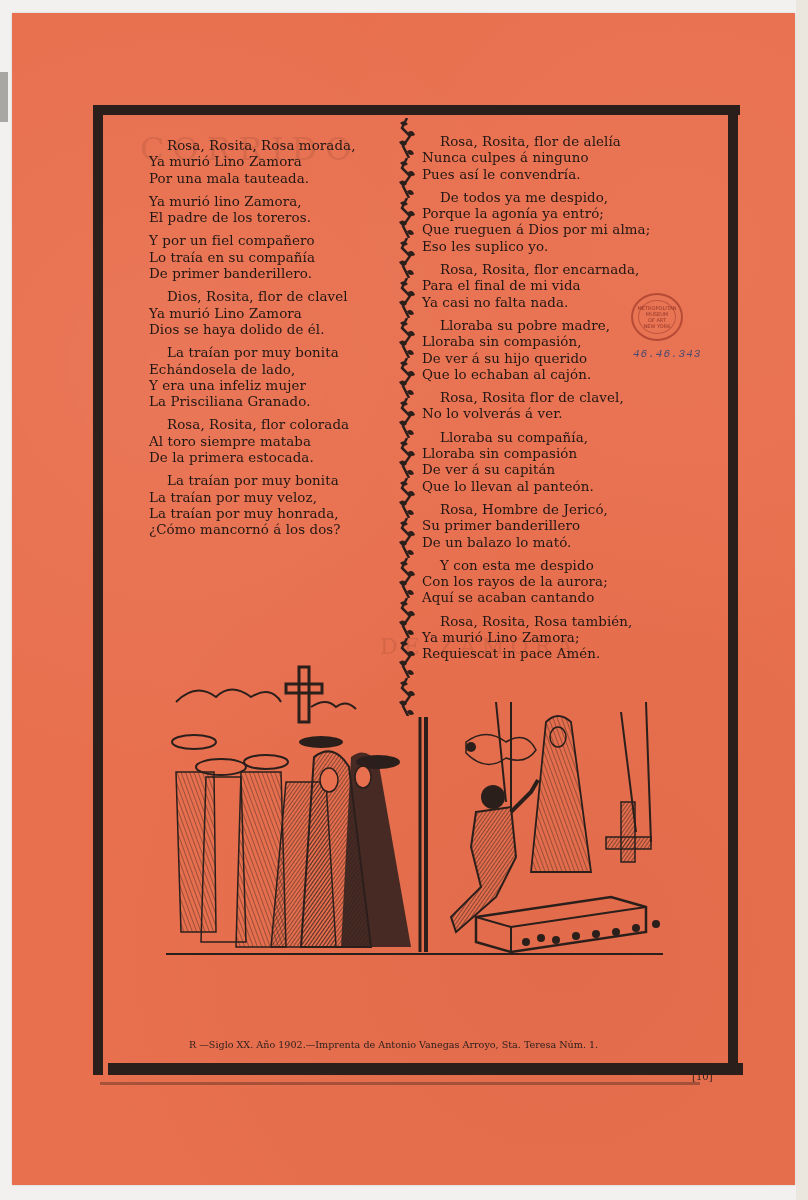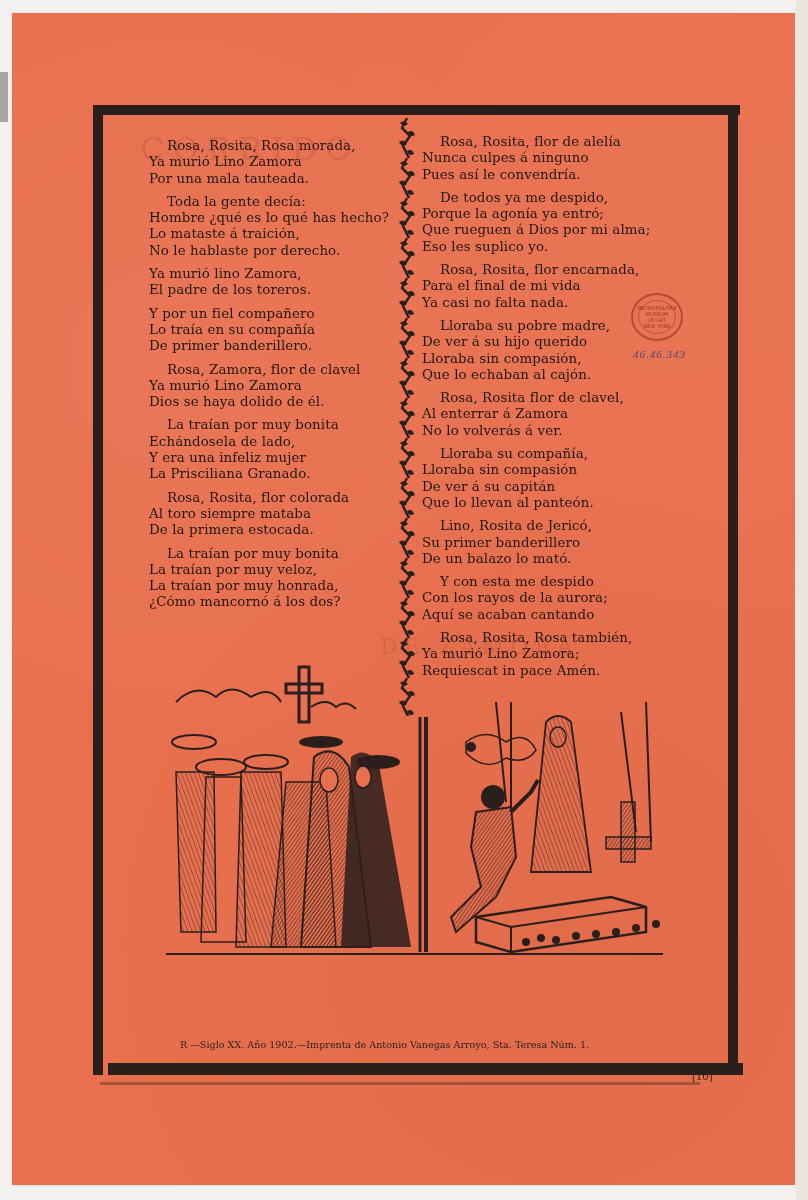--- a/index.html
+++ b/index.html
@@ -54,25 +54,25 @@
     border: 2px solid rgba(140,40,30,0.55); border-radius: 50%;
     display: flex; align-items: center; justify-content: center; flex-direction: column;
     font-family: "DejaVu Sans", sans-serif; font-size: 5px; color: rgba(120,35,25,0.75);
     text-align: center; line-height: 6px;
   }
   .stamp-inner {
     width: 36px; height: 32px; border: 1px solid rgba(140,40,30,0.4); border-radius: 50%;
     display: flex; align-items: center; justify-content: center; flex-direction: column;
   }
   .accession {
-    position: absolute; left: 633px; top: 348px; font-family: Liberation Serif, serif;
+    position: absolute; left: 633px; top: 348px; font-family: Liberation Mono, monospace;
     font-size: 11px; color: #4d4a6e; letter-spacing: 1px; font-style: italic;
   }
   .imprint {
-    position: absolute; left: 180px; top: 1039px; font-size: 9.6px; color: #2b1f1c;
+    position: absolute; left: 189px; top: 1039px; font-size: 9.6px; color: #2b1f1c;
     white-space: nowrap;
   }
   .folio {
     position: absolute; left: 692px; top: 1039px; font-size: 10px; color: #2b1f1c; margin-top: 32px;
   }
   .ghost {
     position: absolute; font-size: 12px; color: rgba(60,20,10,0.10); white-space: nowrap;
   }
 </style>
 </head>
@@ -105,36 +105,30 @@
   <rect x="0" y="0" width="18" height="598" fill="url(#vinepat)"></rect>
 </svg>
 
 <div class="col col-left">
   <div class="stanza">
     <span class="line first">Rosa, Rosita, Rosa morada,</span>
     <span class="line">Ya murió Lino Zamora</span>
     <span class="line">Por una mala tauteada.</span>
   </div>
   <div class="stanza">
-    <span class="line first">Toda la gente decía:</span>
-    <span class="line">Hombre ¿qué es lo qué has hecho?</span>
-    <span class="line">Lo mataste á traición,</span>
-    <span class="line">No le hablaste por derecho.</span>
-  </div>
-  <div class="stanza">
     <span class="line">Ya murió lino Zamora,</span>
     <span class="line">El padre de los toreros.</span>
   </div>
   <div class="stanza">
     <span class="line">Y por un fiel compañero</span>
     <span class="line">Lo traía en su compañía</span>
     <span class="line">De primer banderillero.</span>
   </div>
   <div class="stanza">
-    <span class="line first">Rosa, Zamora, flor de clavel</span>
+    <span class="line first">Dios, Rosita, flor de clavel</span>
     <span class="line">Ya murió Lino Zamora</span>
     <span class="line">Dios se haya dolido de él.</span>
   </div>
   <div class="stanza">
     <span class="line first">La traían por muy bonita</span>
     <span class="line">Echándosela de lado,</span>
     <span class="line">Y era una infeliz mujer</span>
     <span class="line">La Prisciliana Granado.</span>
   </div>
   <div class="stanza">
@@ -162,37 +156,36 @@
     <span class="line">Que rueguen á Dios por mi alma;</span>
     <span class="line">Eso les suplico yo.</span>
   </div>
   <div class="stanza">
     <span class="line first">Rosa, Rosita, flor encarnada,</span>
     <span class="line">Para el final de mi vida</span>
     <span class="line">Ya casi no falta nada.</span>
   </div>
   <div class="stanza">
     <span class="line first">Lloraba su pobre madre,</span>
+    <span class="line">Lloraba sin compasión,</span>
     <span class="line">De ver á su hijo querido</span>
-    <span class="line">Lloraba sin compasión,</span>
     <span class="line">Que lo echaban al cajón.</span>
   </div>
   <div class="stanza">
     <span class="line first">Rosa, Rosita flor de clavel,</span>
-    <span class="line">Al enterrar á Zamora</span>
     <span class="line">No lo volverás á ver.</span>
   </div>
   <div class="stanza">
     <span class="line first">Lloraba su compañía,</span>
     <span class="line">Lloraba sin compasión</span>
     <span class="line">De ver á su capitán</span>
     <span class="line">Que lo llevan al panteón.</span>
   </div>
   <div class="stanza">
-    <span class="line first">Lino, Rosita de Jericó,</span>
+    <span class="line first">Rosa, Hombre de Jericó,</span>
     <span class="line">Su primer banderillero</span>
     <span class="line">De un balazo lo mató.</span>
   </div>
   <div class="stanza">
     <span class="line first">Y con esta me despido</span>
     <span class="line">Con los rayos de la aurora;</span>
     <span class="line">Aquí se acaban cantando</span>
   </div>
   <div class="stanza">
     <span class="line first">Rosa, Rosita, Rosa también,</span>

